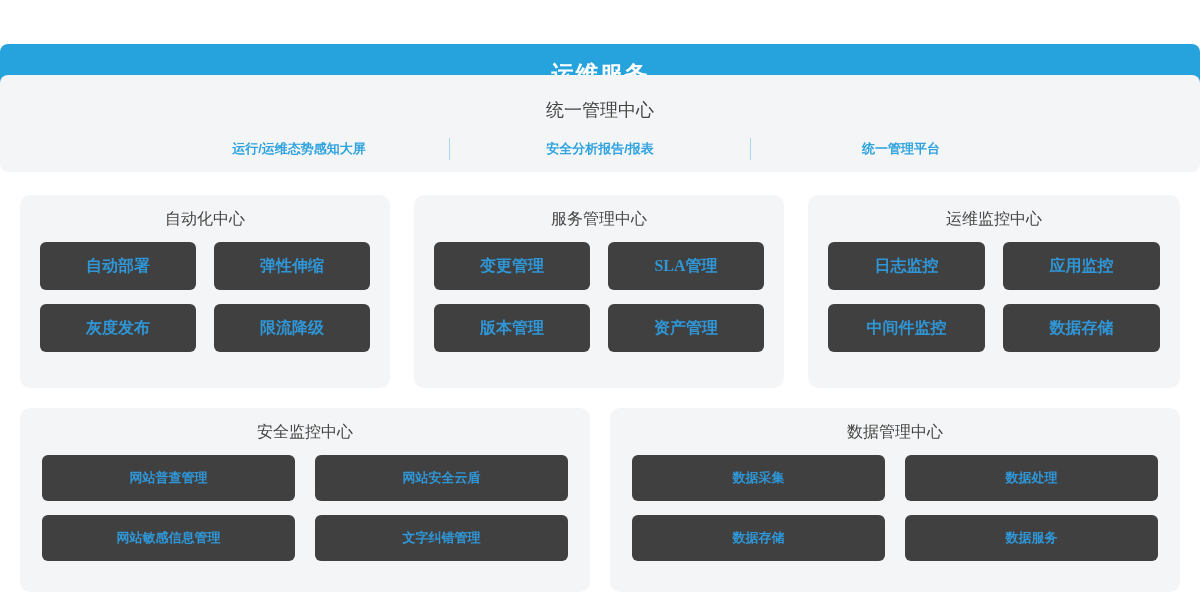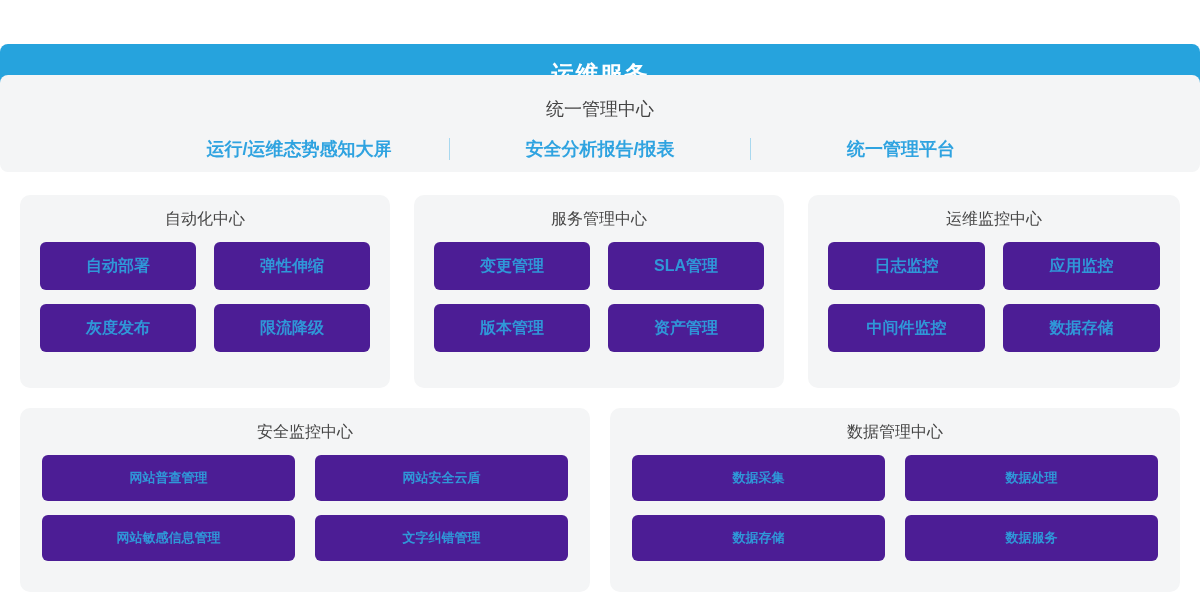--- a/index.html
+++ b/index.html
@@ -61,21 +61,21 @@
     margin-top: 10px;
     margin-bottom: 16px;
   }
   .mgmt-links {
     display: flex;
     align-items: center;
     justify-content: center;
     width: 100%;
   }
   .mgmt-link {
-    font-size: 18px;
+    font-size: 13px;
     font-weight: bold;
     color: #2fa3e0;
     width: 300px;
     text-align: center;
   }
   .mgmt-divider {
     width: 1px;
     height: 22px;
     background: #a8d8ef;
     flex: 0 0 1px;
@@ -94,30 +94,31 @@
     color: #444444;
     margin-bottom: 12px;
   }
   .tile-grid {
     display: grid;
     grid-template-columns: 1fr 1fr;
     gap: 14px 18px;
     padding: 0 20px 20px 20px;
   }
   .tile {
-    background: #4c1d95;
+    background: #404040;
     border-radius: 6px;
     height: 48px;
     display: flex;
     align-items: center;
     justify-content: center;
     color: #2f97d8;
     font-size: 16px;
     font-weight: bold;
     white-space: nowrap;
+    font-family: Liberation Serif, serif;
   }
 
   
   #panel-automation  { left: 20px;  top: 195px; width: 370px; height: 193px; }
   #panel-service     { left: 414px; top: 195px; width: 370px; height: 193px; }
   #panel-ops         { left: 808px; top: 195px; width: 372px; height: 193px; }
 
   
   #panel-security    { left: 20px;  top: 408px; width: 570px; height: 184px; }
   #panel-data        { left: 610px; top: 408px; width: 570px; height: 184px; }

